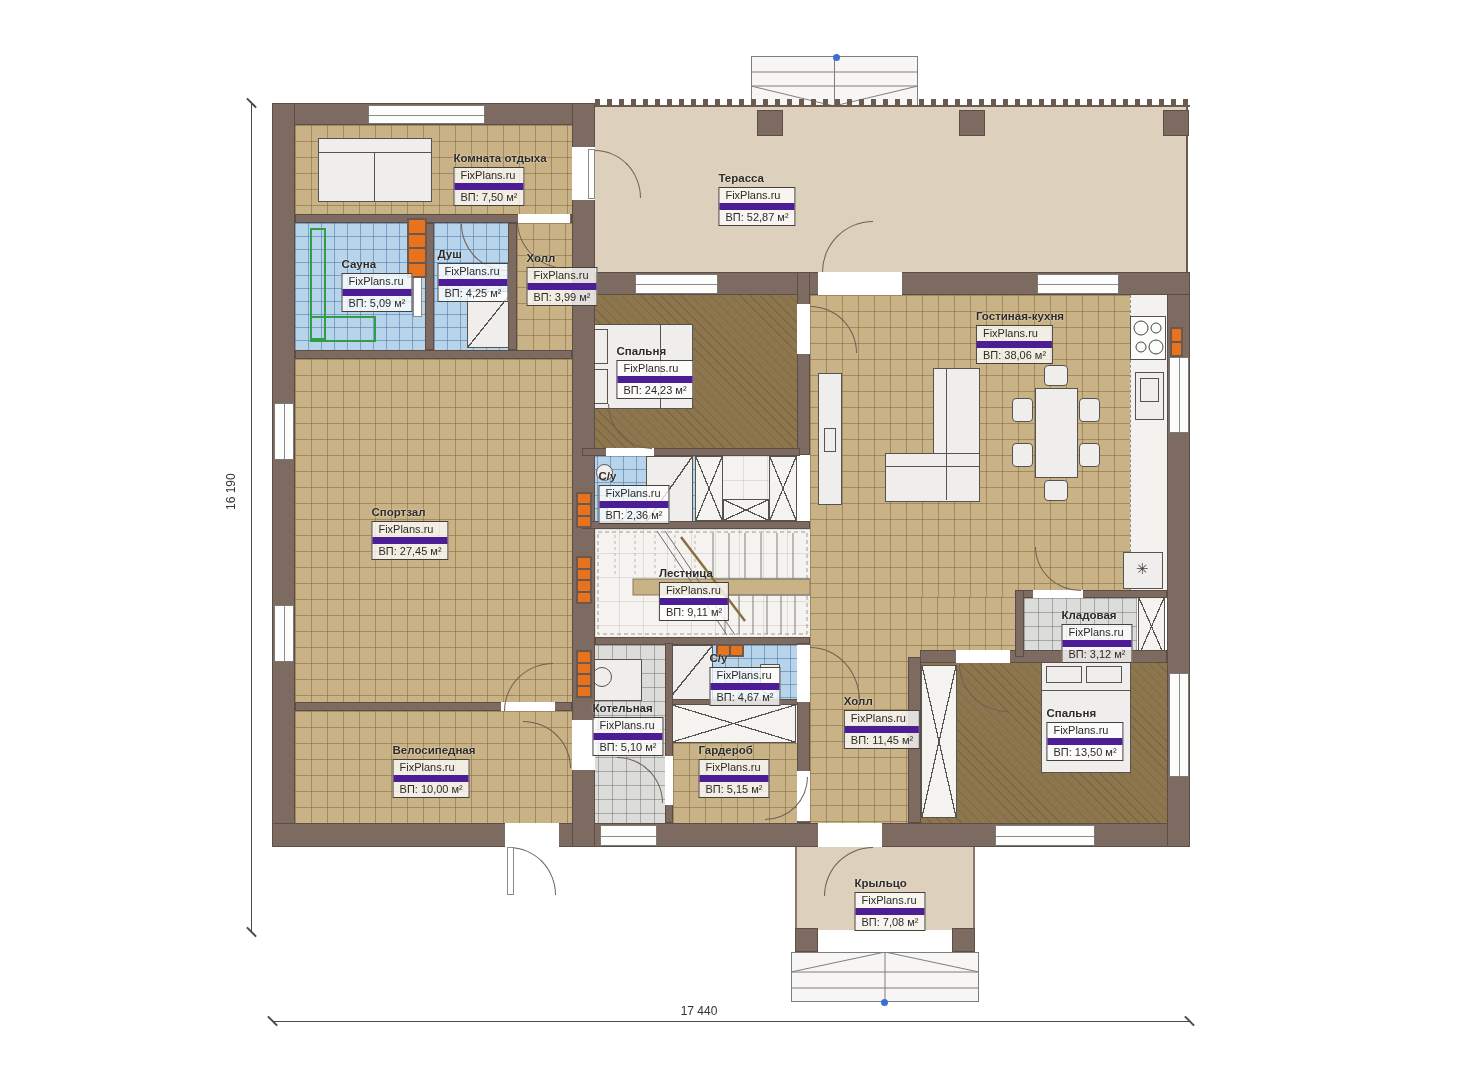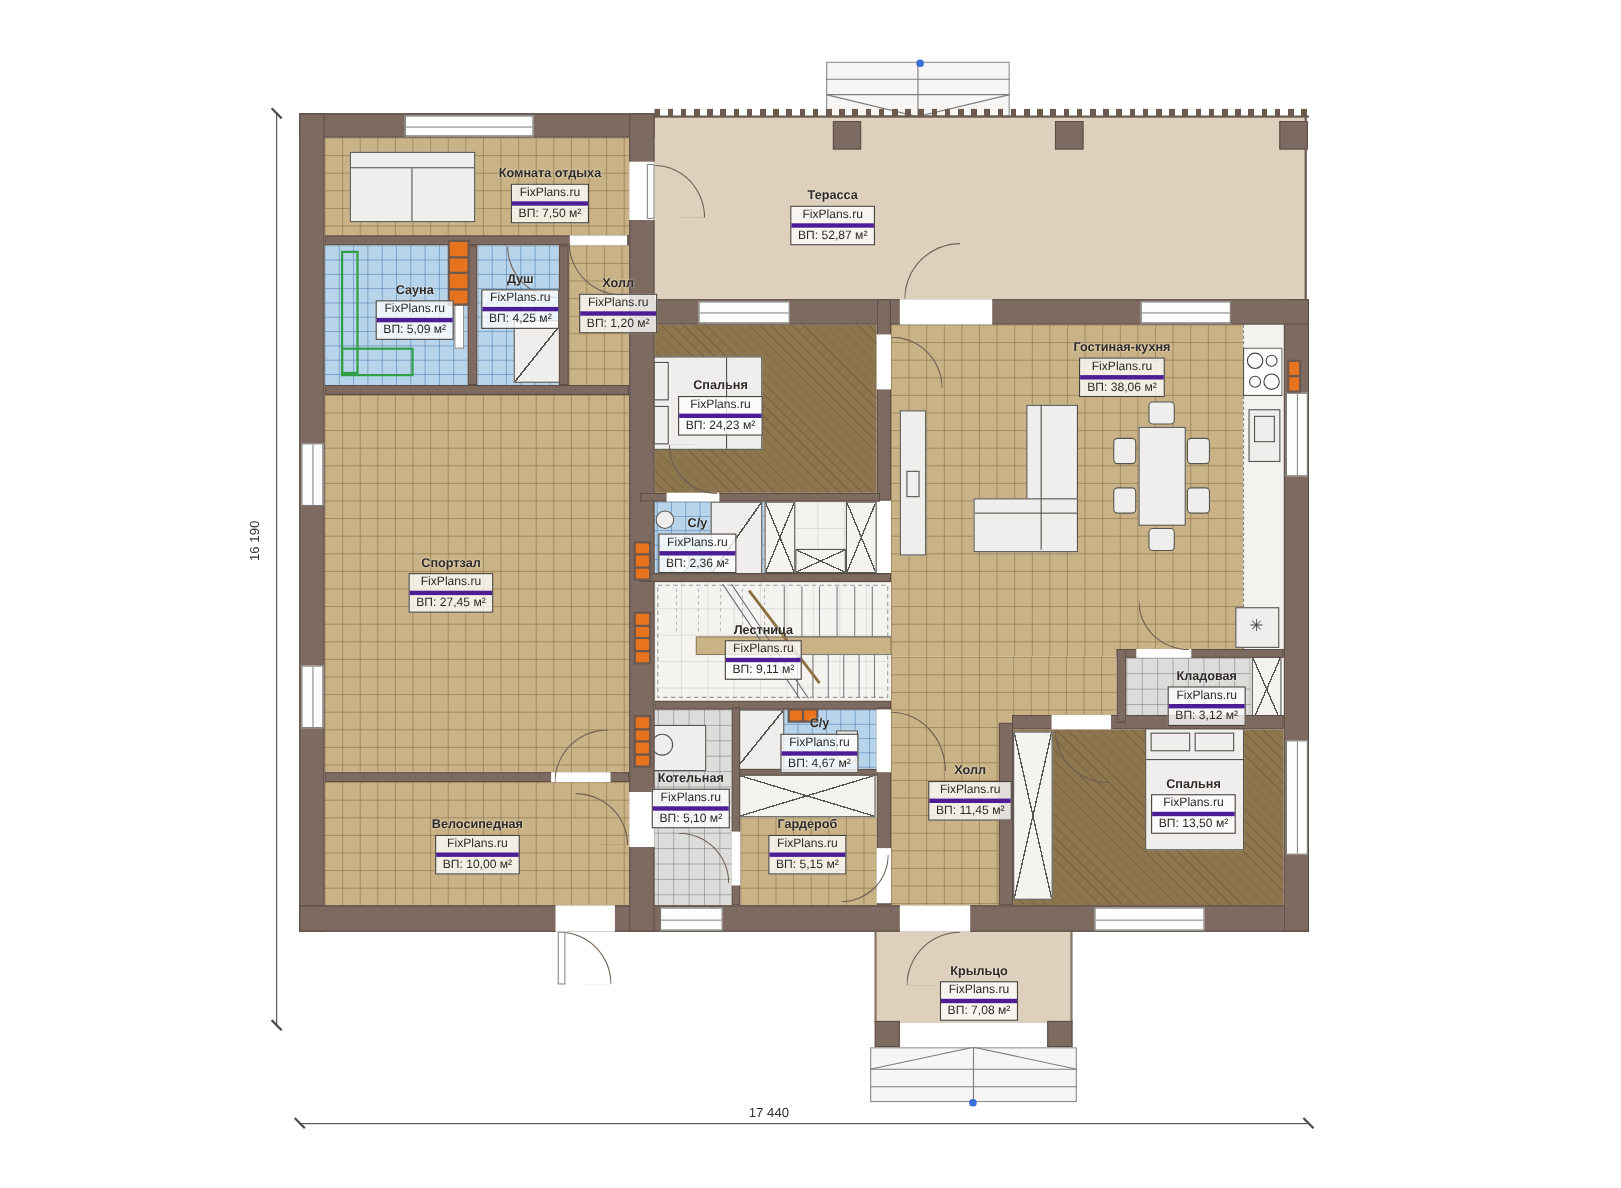--- a/index.html
+++ b/index.html
@@ -30,25 +30,25 @@
     linear-gradient(to bottom right,transparent calc(50% - .6px),#55544f calc(50% - .6px) calc(50% + .6px),transparent calc(50% + .6px));}
   .diag{background-image:linear-gradient(to bottom right,transparent calc(50% - .7px),#55544f calc(50% - .7px) calc(50% + .7px),transparent calc(50% + .7px));}
   .circle{border-radius:50%;}
   .bench{border:2px solid #2f9e44;background:transparent;z-index:6;position:absolute;box-sizing:border-box;}
   .ln{background:#55544f;z-index:7;}
   
   .rad{background:#6b584e;display:flex;gap:2px;padding:2px;z-index:15;}
   .rad-v{flex-direction:column;}
   .radc{background:#e8731e;flex:1;border-radius:1px;}
   
-  .lbl{position:absolute;transform:translateX(-50%);text-align:center;z-index:30;color:#2e2a26;}
+  .lbl{position:absolute;transform:translateX(-50%);z-index:30;color:#2e2a26;}
   .lbl .nm{font-weight:bold;font-size:11.5px;line-height:13px;margin-bottom:2px;text-shadow:0 0 2px rgba(255,255,255,.85);}
   .lbl .bx{display:inline-block;border:1px solid #46403a;background:rgba(255,255,255,.78);font-size:11px;}
   .lbl .bx div{padding:1px 6px;line-height:13px;white-space:nowrap;}
-  .lbl .bx .ar{border-top:4px solid #4c1d95;}
+  .lbl .bx .ar{border-top:7px solid #4c1d95;}
   
   .dim{background:#4a4a4a;z-index:25;}
   .dimlbl{position:absolute;font-size:12px;color:#333;z-index:25;white-space:nowrap;}
   .tick{position:absolute;width:13px;height:2px;background:#4a4a4a;z-index:25;}
   .dot{width:7px;height:7px;border-radius:50%;background:#3a6fd8;z-index:26;}
   .svgbox{z-index:8;}
   .snow{position:absolute;z-index:7;font-size:15px;color:#444;}
 </style>
 </head>
 <body>
@@ -311,21 +311,21 @@
   <div class="lbl" style="left:377px;top:258px">
     <div class="nm">Сауна</div>
     <div class="bx"><div class="wm">FixPlans.ru</div><div class="ar">ВП: 5,09 м²</div></div>
   </div>
   <div class="lbl" style="left:473px;top:248px">
     <div class="nm">Душ</div>
     <div class="bx"><div class="wm">FixPlans.ru</div><div class="ar">ВП: 4,25 м²</div></div>
   </div>
   <div class="lbl" style="left:562px;top:252px">
     <div class="nm">Холл</div>
-    <div class="bx"><div class="wm">FixPlans.ru</div><div class="ar">ВП: 1,20 м²</div></div>
+    <div class="bx"><div class="wm">FixPlans.ru</div><div class="ar">ВП: 3,99 м²</div></div>
   </div>
   <div class="lbl" style="left:655px;top:345px">
     <div class="nm">Спальня</div>
     <div class="bx"><div class="wm">FixPlans.ru</div><div class="ar">ВП: 24,23 м²</div></div>
   </div>
   <div class="lbl" style="left:1020px;top:310px">
     <div class="nm">Гостиная-кухня</div>
     <div class="bx"><div class="wm">FixPlans.ru</div><div class="ar">ВП: 38,06 м²</div></div>
   </div>
   <div class="lbl" style="left:634px;top:470px">

